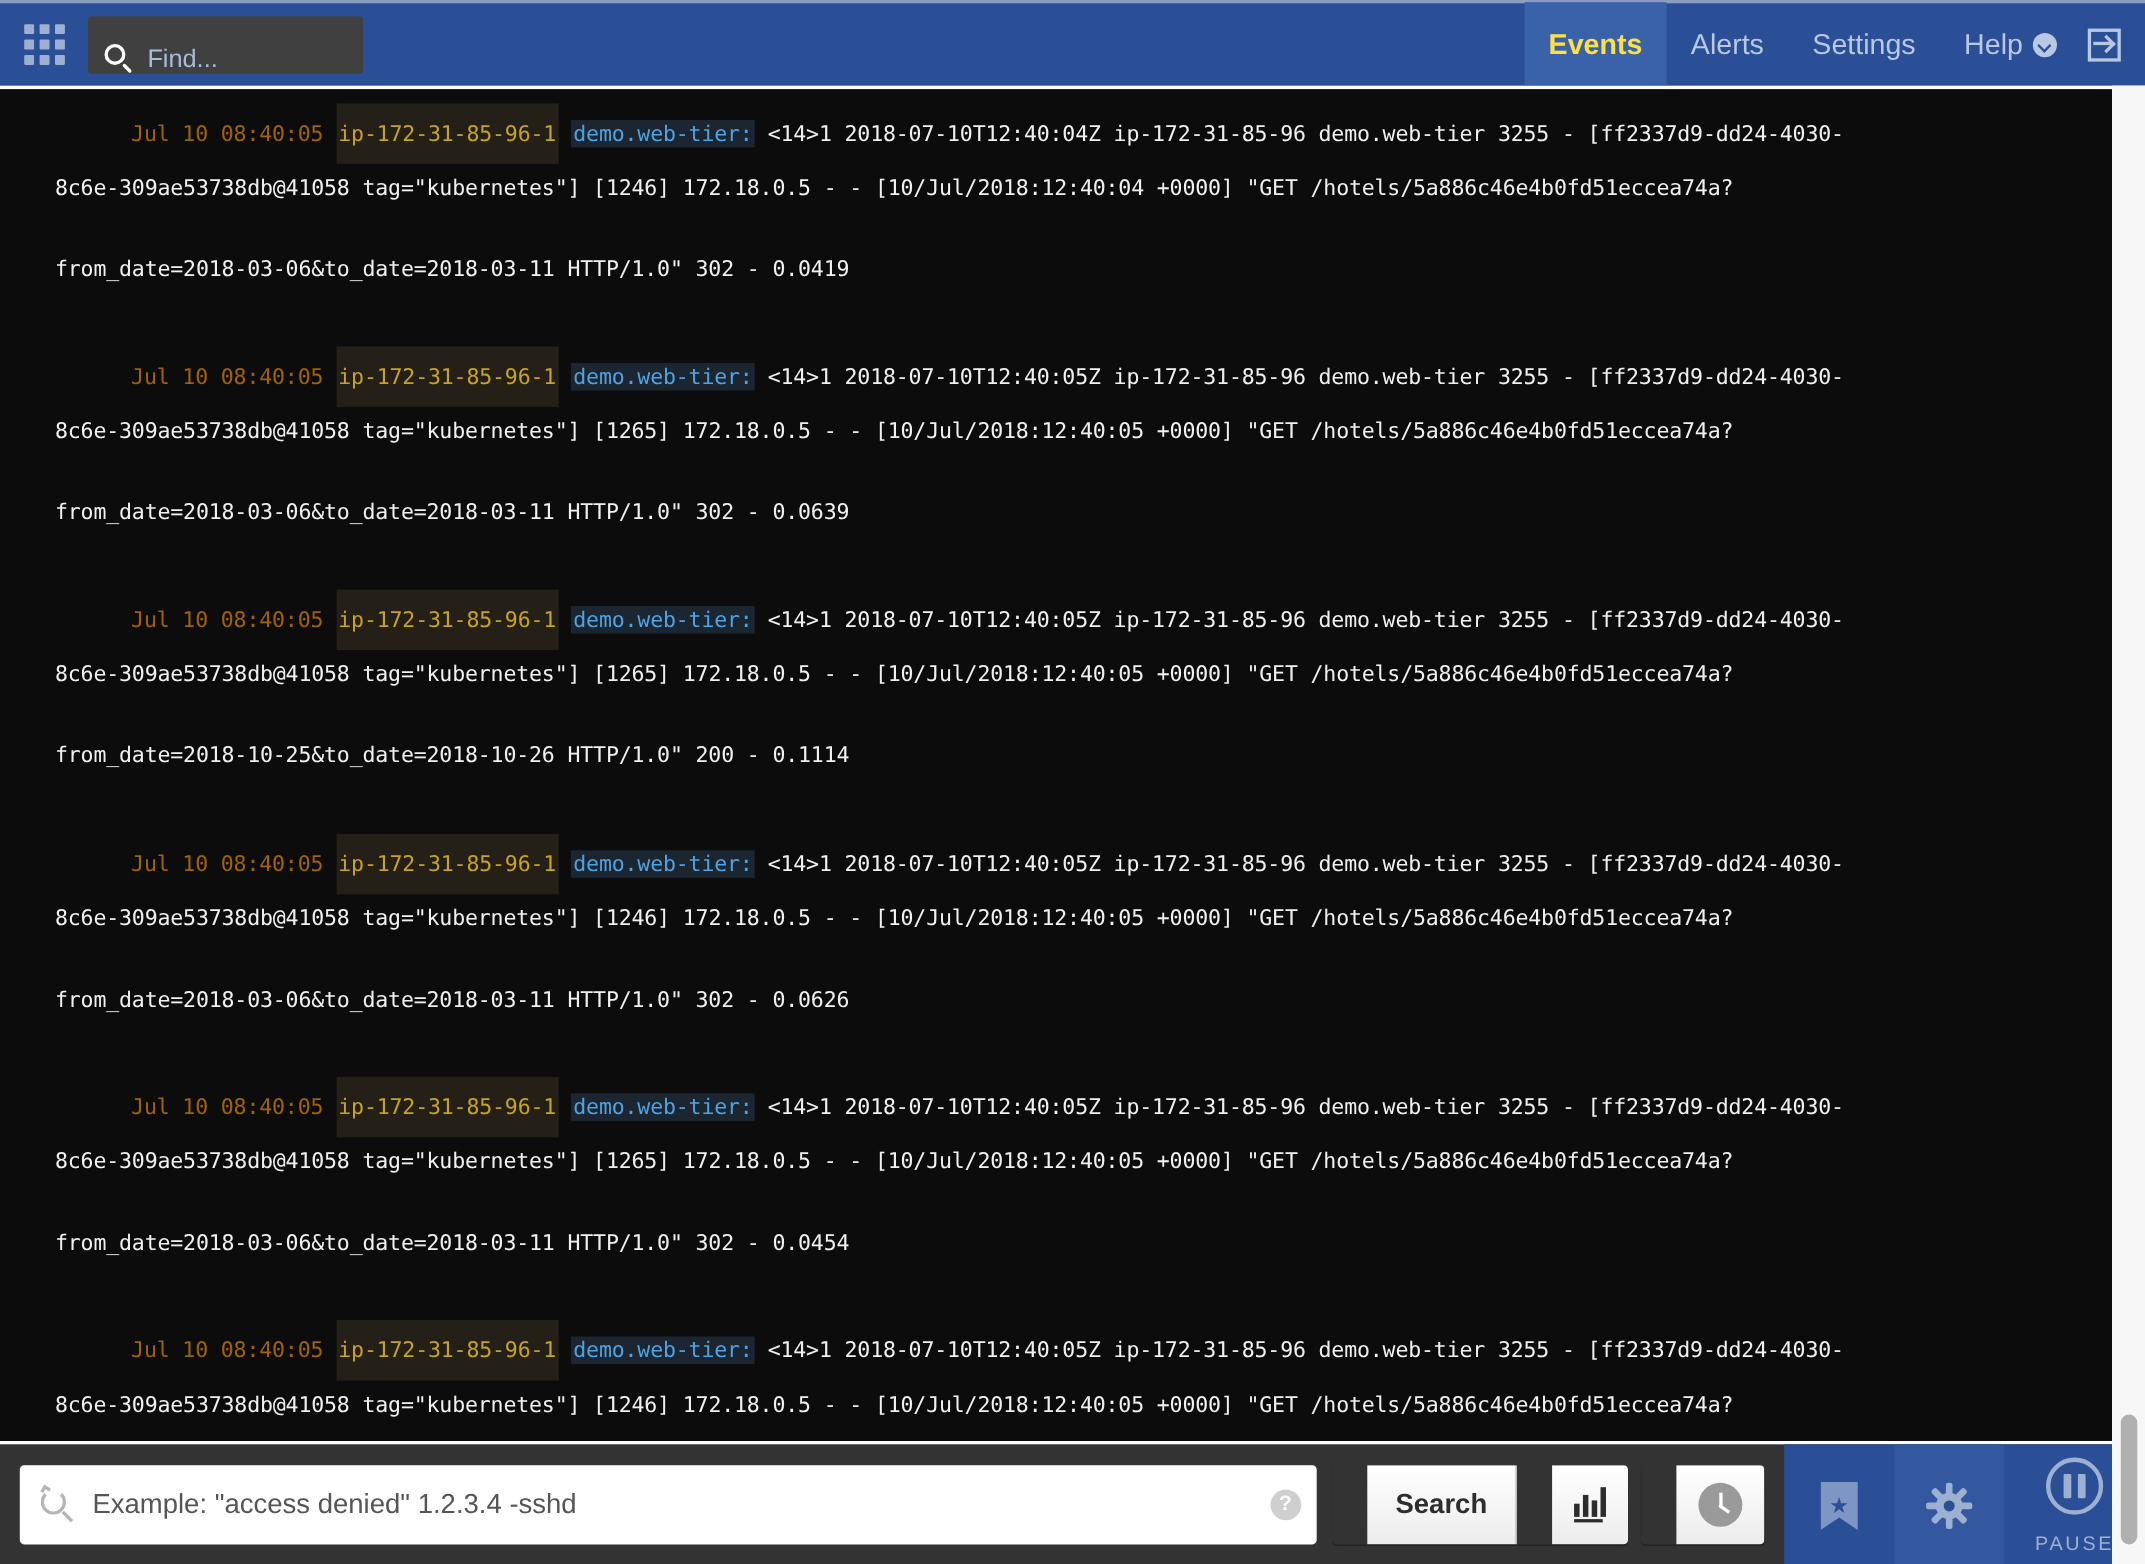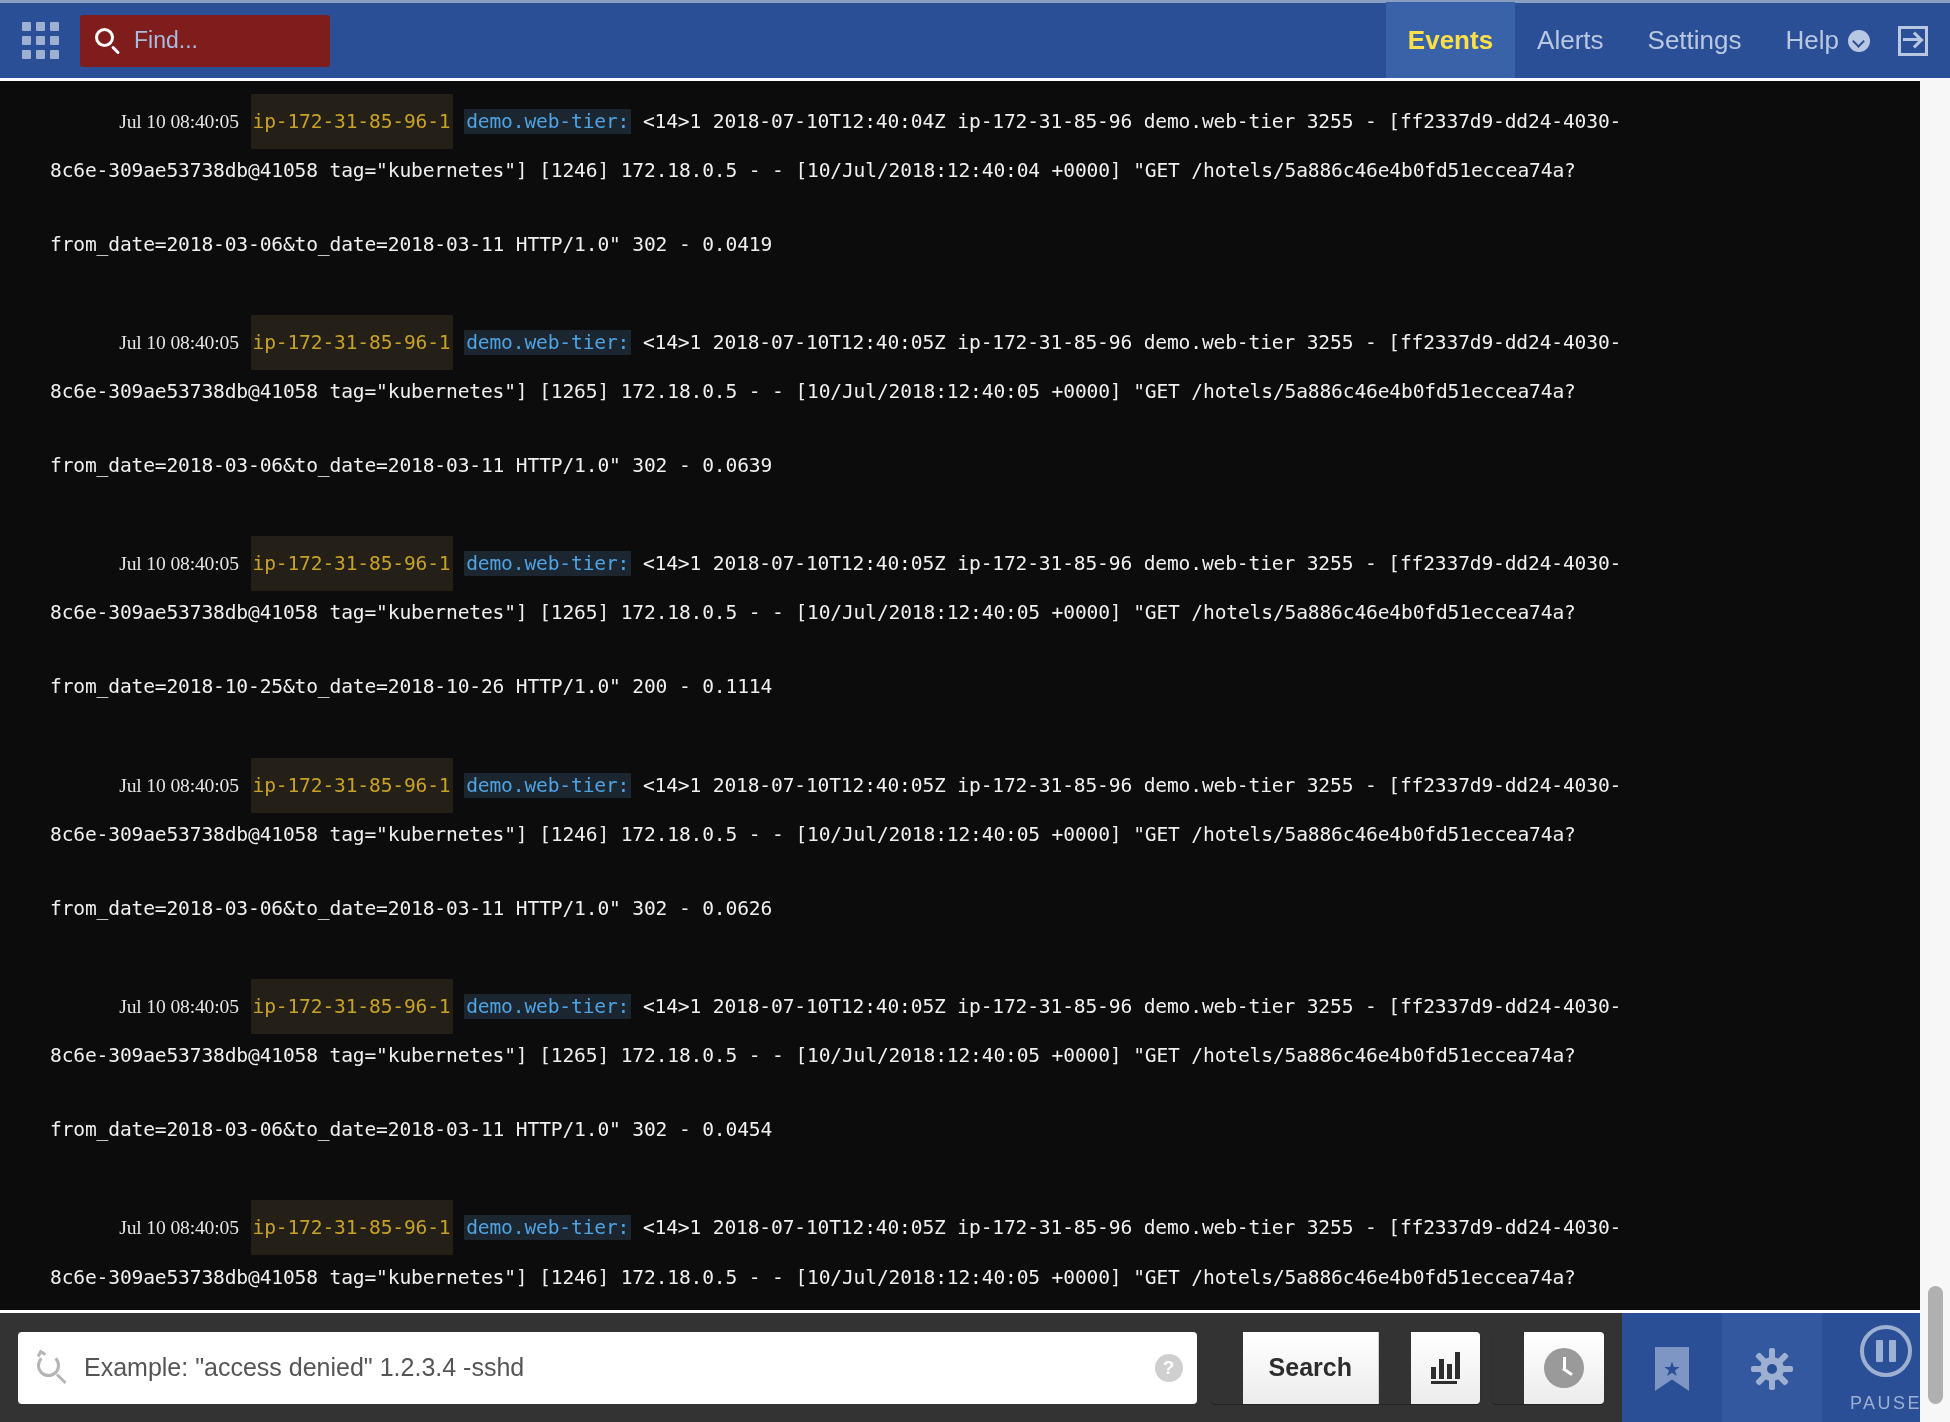--- a/index.html
+++ b/index.html
@@ -34,23 +34,23 @@
     gap: 5px;
     align-content: center; justify-content: center;
     cursor: pointer;
     border-radius: 4px;
   }
   .apps-grid i { background: #9db0d2; display: block; border-radius: 1px; }
 
   .findbox {
     margin-left: 14px;
     width: 250px; height: 52px;
-    background: #7f1d1d;
+    background: #404040;
     border-radius: 3px;
-    display: flex; align-items: center;
+    display: flex; align-items: flex-end;
     padding-left: 14px;
     cursor: text;
   }
   .find-magnifier { width: 28px; height: 28px; position: relative; flex: 0 0 28px; }
   .find-magnifier .ring {
     position: absolute; left: 1px; top: 1px;
     width: 19px; height: 19px; border: 3px solid #ffffff; border-radius: 50%;
   }
   .find-magnifier .handle {
     position: absolute; left: 18px; top: 18px;
@@ -124,21 +124,21 @@
   .logline {
     font-family: "DejaVu Sans Mono", monospace;
     font-size: 19.6px;
     line-height: 24.6px;
     color: #f0f0f0;
     white-space: pre;
     padding-left: 26px;
     letter-spacing: -0.15px;
   }
   .logline .cont { display: block; padding-left: 24px; }
-  .ts { color: #e5e5e5; font-family: Liberation Serif, serif; }
+  .ts { color: #a16207; }
   .host { color: #c8a227; background: #242018; padding: 16px 2px; }
   .src  { color: #4fa3e3; background: #1b2630; padding: 1px 2px; }
   .ipu  { text-decoration-color: #9a9a9a; }
 
   
   .loggutter {
     position: absolute; right: 0; top: 0; bottom: 0; width: 30px;
     background: #f7f7f7;
     border-left: 1px solid #e2e2e2;
   }

